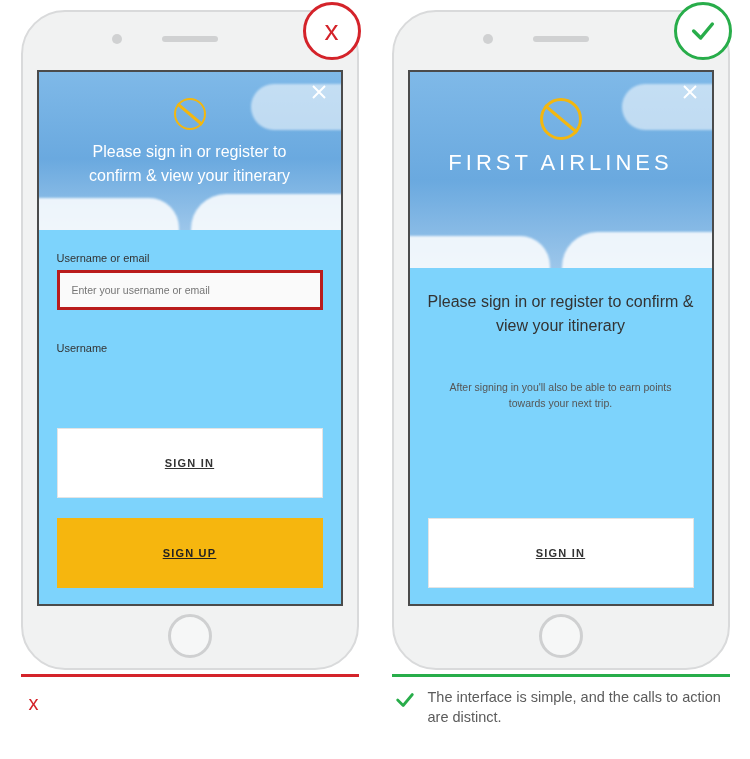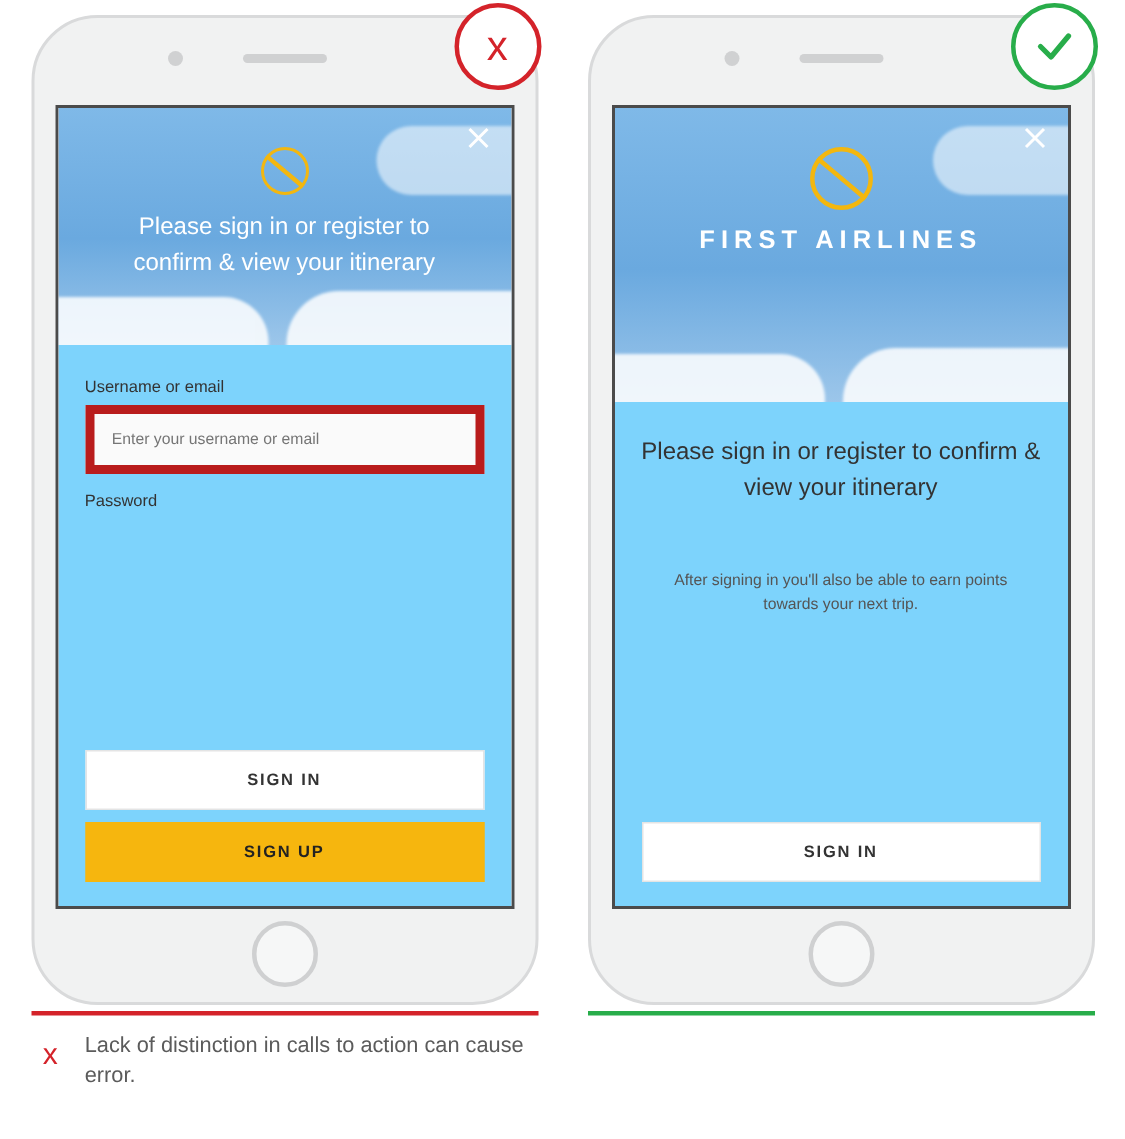--- a/index.html
+++ b/index.html
@@ -117,54 +117,55 @@
     transform: translate(-50%, -50%) rotate(40deg);
   }
   .sky .heading {
     color: #fff; text-align: center;
     font-size: 16px; line-height: 1.5;
     padding: 0 32px;
     font-weight: 300;
   }
   .brand {
     color: #fff; letter-spacing: 4px;
-    font-size: 17px; font-weight: 700;
+    font-size: 22px; font-weight: 400;
     text-align: center;
   }
   .logo-circle.big { width: 42px; height: 42px; border-width: 3px; }
   .logo-circle.big::before { width: 42px; height: 3px; }
 
   
   .body {
     flex: 1;
     display: flex; flex-direction: column;
     padding: 22px 18px 16px 18px;
     background: #7dd3fc;
   }
   .field-label { font-size: 11px; color: #333; margin-bottom: 6px; }
   .input {
     width: 100%;
-    border: 6px solid #b91c1c;
+    border: 3px solid #b91c1c;
     background: #fafafa;
     font-size: 10.5px;
     color: #bdbdbd;
     padding: 11px 12px;
-    margin-bottom: 12px;
+    margin-bottom: 32px;
     font-family: inherit;
   }
   .spacer { flex: 1; }
   .btn {
     width: 100%;
     text-align: center;
-    padding: 13px 0;
+    padding: 28px 0;
     font-size: 11px;
     letter-spacing: 1.2px;
     font-weight: 700;
     cursor: pointer;
-    margin-top: 8px;
+    margin-top: 20px;
+    text-decoration: underline;
   }
   .btn.outline { background: #fff; border: 1px solid #e4e4e4; color: #333; }
   .btn.primary { background: #f6b60e; border: 1px solid #f6b60e; color: #222; text-align: center; }
 
   .intro-title { font-size: 16px; color: #333; text-align: center; line-height: 1.5; font-weight: 300; margin-bottom: 14px; }
   .intro-sub { font-size: 10.5px; color: #555; text-align: center; line-height: 1.5; padding: 0 10px; margin-top: 28px; }
 
   
   .caption-row {
     margin-top: 4px;
@@ -205,39 +206,38 @@
               </svg>
           </div>
           <div class="logo-wrap">
             <div class="logo-circle"></div>
             <div class="heading">Please sign in or register to confirm &amp; view your itinerary</div>
           </div>
         </div>
         <div class="body">
           <div class="field-label">Username or email</div>
           <input class="input" placeholder="Enter your username or email" style="">
-          <div class="field-label">Password</div>
+          <div class="field-label">Username</div>
           <div class="spacer"></div>
           <div class="btn outline">
             <span>SIGN IN</span>
           </div>
           <div class="btn primary">
             <span>SIGN UP</span>
           </div>
         </div>
       </div>
       <div class="homebtn"></div>
     </div>
     <div class="caption-row">
       <div class="caption-bar bad"></div>
       <div class="caption">
         <div class="mark bad">
             <span>x</span>
           </div>
-        <div>Lack of distinction in calls to action can cause error.</div>
       </div>
     </div>
   </div>
 
   <div class="col">
     <div class="phone">
       <div class="badge good">
         <svg viewBox="0 0 24 24">
             <path d="M4 12 L10 18 L20 6" stroke="#28ad4a" stroke-width="3" fill="none" stroke-linecap="round" stroke-linejoin="round"></path>
           </svg>
@@ -265,15 +265,23 @@
           <div class="spacer"></div>
           <div class="btn outline">
             <span>SIGN IN</span>
           </div>
         </div>
       </div>
       <div class="homebtn"></div>
     </div>
     <div class="caption-row">
       <div class="caption-bar good"></div>
+      <div class="caption">
+        <div class="mark good">
+          <svg viewBox="0 0 24 24">
+              <path d="M4 12 L10 18 L20 6" stroke="#28ad4a" stroke-width="3" fill="none" stroke-linecap="round" stroke-linejoin="round"></path>
+            </svg>
+        </div>
+        <div>The interface is simple, and the calls to action are distinct.</div>
+      </div>
     </div>
   </div>
 </div>
 
 </body></html>

